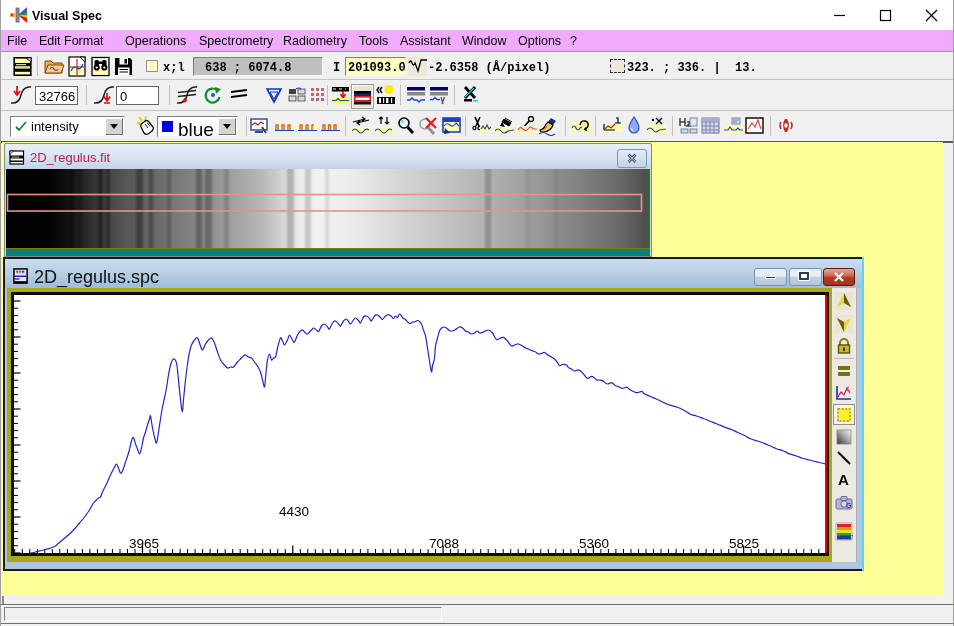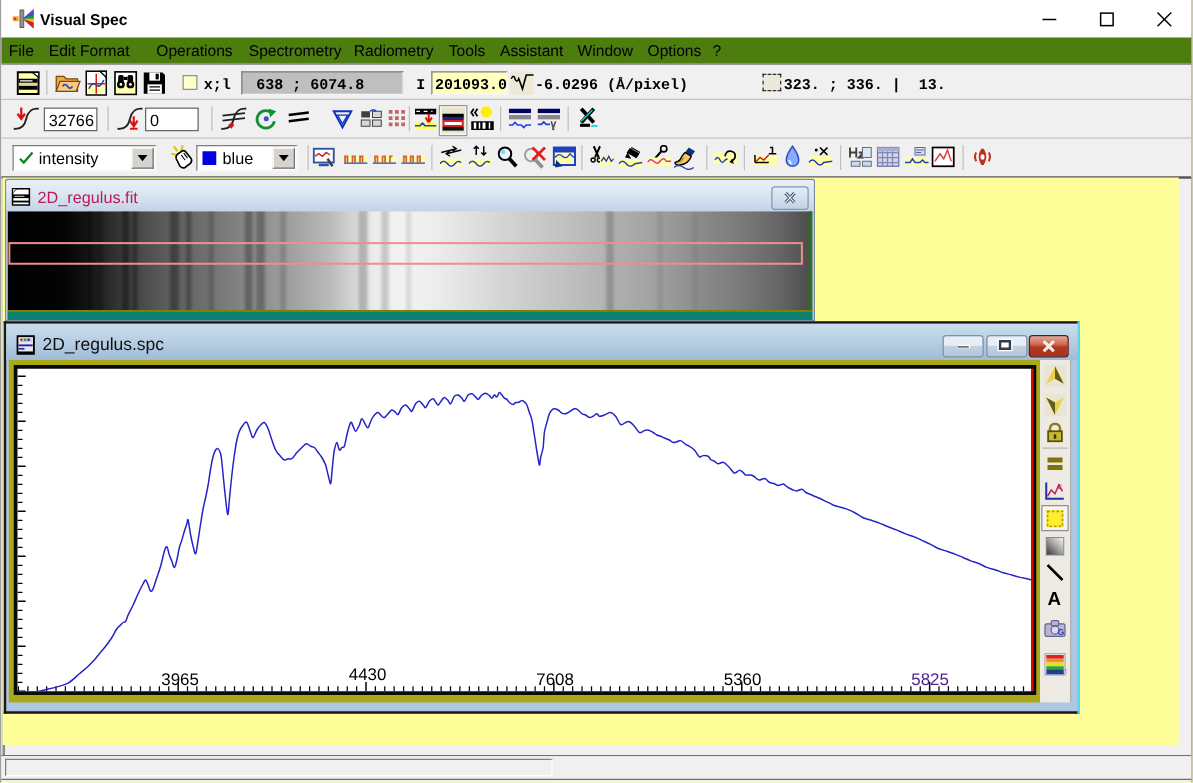--- a/index.html
+++ b/index.html
@@ -24,21 +24,21 @@
   <rect x="6" y="2" width="3" height="14" fill="#909090" stroke="#606060" stroke-width="0.8"></rect>
 </svg>
 <div class="abs" style="left:31px;top:9px;font-size:12.5px;color:#000;font-weight:bold;">Visual Spec</div>
 <svg class="abs" style="left:828px;top:0;" width="126" height="30" viewBox="0 0 126 30">
   <line x1="5" y1="15.5" x2="16" y2="15.5" stroke="#000" stroke-width="1.2"></line>
   <rect x="51.5" y="10.5" width="10" height="10" fill="none" stroke="#000" stroke-width="1.2"></rect>
   <line x1="97" y1="10" x2="108" y2="21" stroke="#000" stroke-width="1.2"></line>
   <line x1="108" y1="10" x2="97" y2="21" stroke="#000" stroke-width="1.2"></line>
 </svg>
 
-<div class="abs" style="left:0;top:30px;width:954px;height:21px;background:#4d7c0f;font-size:12.5px;color:#000;">
+<div class="abs" style="left:0;top:30px;width:954px;height:21px;background:#f0abfc;font-size:12.5px;color:#000;">
   <span class="abs" style="left:6px;top:4px;">File</span>
   <span class="abs" style="left:38px;top:4px;">Edit</span>
   <span class="abs" style="left:63px;top:4px;">Format</span>
   <span class="abs" style="left:124px;top:4px;">Operations</span>
   <span class="abs" style="left:198px;top:4px;">Spectrometry</span>
   <span class="abs" style="left:282px;top:4px;">Radiometry</span>
   <span class="abs" style="left:358px;top:4px;">Tools</span>
   <span class="abs" style="left:399px;top:4px;">Assistant</span>
   <span class="abs" style="left:461px;top:4px;">Window</span>
   <span class="abs" style="left:517px;top:4px;">Options</span>
@@ -108,21 +108,21 @@
 
   <div class="abs" style="left:344px;top:57px;width:61px;height:19px;background:#ffffc0;
        border-top:1.5px solid #7d7d7d;border-left:1.5px solid #7d7d7d;
        border-bottom:1.5px solid #f5f5f5;border-right:1.5px solid #f5f5f5;"></div>
   <div class="abs mono" style="left:347px;top:61px;font-size:12px;">201093.0</div>
 
   <svg class="abs" style="left:407px;top:57px;" width="19" height="19" viewBox="0 0 19 19">
     <rect x="0" y="0" width="19" height="19" fill="#ece9d8"></rect>
     <path d="M1 6 q2 -4 3 0 q1.5 4 3 0 l3 8 l3 -11 l6 0" fill="none" stroke="#000" stroke-width="1.3"></path>
   </svg>
-  <div class="abs mono" style="left:427px;top:61px;font-size:12px;">-6.0296 (Å/pixel)</div>
+  <div class="abs mono" style="left:427px;top:61px;font-size:12px;">-2.6358 (Å/pixel)</div>
 
   <div class="abs" style="left:609px;top:59px;width:15px;height:14px;background:#ece9d8;border:1px dashed #303030;"></div>
   <div class="abs mono" style="left:626px;top:61px;font-size:12px;">323.&nbsp;;&nbsp;336.&nbsp;|&nbsp;&nbsp;13.</div>
 </div>
 <div id="row2">
 
   <svg class="abs" style="left:9px;top:84px;" width="22" height="22" viewBox="0 0 22 22">
     <path d="M1 19 q8 1 10 -8 q2 -9 10 -8" fill="none" stroke="#202020" stroke-width="1.5"></path>
     <path d="M7 2 l0 8 M4 7 L7 11 L10 7" fill="none" stroke="#e01010" stroke-width="1.8"></path>
   </svg>
@@ -254,21 +254,21 @@
   <svg class="abs" style="left:135px;top:116px;" width="19" height="20" viewBox="0 0 19 20">
     <path d="M3 1 l3 4 M10 0 l-1 5 M1 7 l5 1" stroke="#e0c818" stroke-width="1.8" fill="none"></path>
     <path d="M8 6 q3 -3 5 0 l4 5 q1 2 -1 4 l-4 3 q-2 1 -4 -1 l-3 -6 q-1 -3 3 -5z" fill="#fff" stroke="#000" stroke-width="1.3"></path>
     <path d="M9 8 l3 4 M11 6.5 l3 4" stroke="#000" stroke-width="0.9" fill="none"></path>
   </svg>
 
   <div class="abs" style="left:156px;top:116px;width:81px;height:21px;background:#fff;
        border-top:1.5px solid #7d7d7d;border-left:1.5px solid #7d7d7d;
        border-bottom:1.5px solid #f5f5f5;border-right:1.5px solid #f5f5f5;"></div>
   <div class="abs" style="left:161px;top:121px;width:11px;height:11px;background:#0000e0;"></div>
-  <div class="abs" style="left:177px;top:119px;font-size:13px;">blue</div>
+  <div class="abs" style="left:177px;top:119px;font-size:19px;">blue</div>
   <div class="abs" style="left:217px;top:118px;width:18px;height:17px;background:#d6d3ce;
        border-top:1px solid #fff;border-left:1px solid #fff;
        border-bottom:1px solid #707070;border-right:1px solid #707070;"></div>
   <svg class="abs" style="left:222px;top:124px;" width="9" height="6" viewBox="0 0 9 6">
       <polygon points="0,0 8,0 4,5" fill="#000"></polygon>
     </svg>
   <div class="abs" style="left:245px;top:116px;width:1px;height:20px;background:#c0c0c0;"></div>
 
   <svg class="abs" style="left:249px;top:117px;" width="18" height="19" viewBox="0 0 18 19">
     <rect x="1" y="2" width="16" height="11" fill="#fff" stroke="#3050a0" stroke-width="1.5"></rect>
@@ -517,21 +517,21 @@
   <svg class="abs" style="left:12px;top:268px;" width="16" height="16" viewBox="0 0 17 17">
     <rect x="1" y="1" width="14" height="15" fill="#e8e8e8" stroke="#000" stroke-width="1.6"></rect>
     <rect x="3" y="2.5" width="10" height="3.5" fill="#c8c8c8"></rect>
     <circle cx="4.5" cy="4" r="1.1" fill="#e02020"></circle>
       <circle cx="7.5" cy="4" r="1.1" fill="#20a020"></circle>
       <circle cx="10.5" cy="4" r="1.1" fill="#2020e0"></circle>
     <rect x="2" y="8" width="12" height="1.6" fill="#2020c0"></rect>
     <rect x="2" y="11" width="5" height="1.4" fill="#2020c0"></rect>
     <rect x="1" y="14" width="14" height="2" fill="#000"></rect>
   </svg>
-  <div class="abs" style="left:33px;top:267px;font-size:14px;color:#101010;">2D_regulus.spc</div>
+  <div class="abs" style="left:33px;top:267px;font-size:18px;color:#101010;">2D_regulus.spc</div>
 
   <div class="abs" style="left:753px;top:268px;width:33px;height:18px;border-radius:3px;border:1px solid #7e93a8;
        background:linear-gradient(#e8eef6 45%,#c2d2e2 50%,#b2c6da);"></div>
   <div class="abs" style="left:764px;top:276px;width:11px;height:3px;background:#2e3c4c;border:1px solid #fff;"></div>
   <div class="abs" style="left:788px;top:268px;width:33px;height:18px;border-radius:3px;border:1px solid #7e93a8;
        background:linear-gradient(#e8eef6 45%,#c2d2e2 50%,#b2c6da);"></div>
   <div class="abs" style="left:798px;top:272px;width:10px;height:8px;border:2px solid #2e3c4c;outline:1px solid #fff;background:#fff;"></div>
   <div class="abs" style="left:822px;top:268px;width:32px;height:18px;border-radius:3px;border:1px solid #5e1810;
        background:linear-gradient(#e0a090 5%,#cf6a50 40%,#b03820 55%,#a83418);"></div>
   <svg class="abs" style="left:829px;top:271px;" width="18" height="12" viewBox="0 0 18 12">
@@ -689,24 +689,24 @@
 <line x1="0" y1="42.0" x2="6.5" y2="42.0" stroke="#000" stroke-width="1.2"></line>
 <line x1="0" y1="34.8" x2="4" y2="34.8" stroke="#000" stroke-width="1"></line>
 <line x1="0" y1="27.6" x2="4" y2="27.6" stroke="#000" stroke-width="1"></line>
 <line x1="0" y1="20.4" x2="4" y2="20.4" stroke="#000" stroke-width="1"></line>
 <line x1="0" y1="13.2" x2="4" y2="13.2" stroke="#000" stroke-width="1"></line>
 <line x1="0" y1="6.0" x2="6.5" y2="6.0" stroke="#000" stroke-width="1.2"></line>
     <path d="M1.5 261.0 C3.3 260.7 9.2 259.7 12.5 259.0 C15.8 258.3 18.3 257.8 21.5 257.0 C24.7 256.2 28.3 255.4 31.5 254.5 C34.7 253.6 37.5 253.2 40.5 251.5 C43.5 249.8 47.0 246.1 49.5 244.0 C52.0 241.9 53.7 240.7 55.5 239.0 C57.3 237.3 58.8 235.8 60.5 234.0 C62.2 232.2 63.8 230.0 65.5 228.0 C67.2 226.0 68.8 224.2 70.5 222.0 C72.2 219.8 74.0 217.3 75.5 215.0 C77.0 212.7 78.3 209.7 79.5 208.0 C80.7 206.3 81.7 205.8 82.5 205.0 C83.3 204.2 83.8 203.5 84.5 203.0 C85.2 202.5 85.8 203.0 86.5 202.0 C87.2 201.0 87.5 199.2 88.5 197.0 C89.5 194.8 91.2 191.8 92.5 189.0 C93.8 186.2 95.2 182.8 96.5 180.0 C97.8 177.2 99.5 173.8 100.5 172.0 C101.5 170.2 101.8 168.8 102.5 169.0 C103.2 169.2 103.8 171.5 104.5 173.0 C105.2 174.5 105.8 177.5 106.5 178.0 C107.2 178.5 107.7 177.8 108.5 176.0 C109.3 174.2 110.5 170.0 111.5 167.0 C112.5 164.0 113.5 161.5 114.5 158.0 C115.5 154.5 116.7 148.6 117.5 146.0 C118.3 143.4 118.8 142.0 119.5 142.5 C120.2 143.0 120.8 147.1 121.5 149.0 C122.2 150.9 122.8 152.3 123.5 154.0 C124.2 155.7 124.8 159.2 125.5 159.0 C126.2 158.8 126.8 155.7 127.5 153.0 C128.2 150.3 128.8 145.7 129.5 143.0 C130.2 140.3 130.8 139.2 131.5 137.0 C132.2 134.8 132.8 132.2 133.5 130.0 C134.2 127.8 135.0 125.5 135.5 124.0 C136.0 122.5 136.0 119.5 136.5 121.0 C137.0 122.5 137.8 129.5 138.5 133.0 C139.2 136.5 139.8 139.5 140.5 142.0 C141.2 144.5 141.8 148.8 142.5 148.0 C143.2 147.2 143.8 141.0 144.5 137.0 C145.2 133.0 145.8 128.2 146.5 124.0 C147.2 119.8 147.8 115.5 148.5 112.0 C149.2 108.5 149.8 106.2 150.5 103.0 C151.2 99.8 151.8 96.8 152.5 93.0 C153.2 89.2 153.8 83.8 154.5 80.0 C155.2 76.2 155.8 72.5 156.5 70.0 C157.2 67.5 157.8 66.0 158.5 65.0 C159.2 64.0 159.8 63.5 160.5 64.0 C161.2 64.5 162.0 66.2 162.5 68.0 C163.0 69.8 163.0 70.5 163.5 75.0 C164.0 79.5 164.8 88.7 165.5 95.0 C166.2 101.3 167.0 109.5 167.5 113.0 C168.0 116.5 168.2 117.3 168.5 116.0 C168.8 114.7 169.0 110.2 169.5 105.0 C170.0 99.8 170.8 91.0 171.5 85.0 C172.2 79.0 172.8 73.7 173.5 69.0 C174.2 64.3 174.8 60.2 175.5 57.0 C176.2 53.8 176.7 52.0 177.5 50.0 C178.3 48.0 179.5 46.2 180.5 45.0 C181.5 43.8 182.5 42.0 183.5 43.0 C184.5 44.0 185.7 49.0 186.5 51.0 C187.3 53.0 187.7 55.3 188.5 55.0 C189.3 54.7 190.5 50.7 191.5 49.0 C192.5 47.3 193.5 46.0 194.5 45.0 C195.5 44.0 196.5 42.5 197.5 43.0 C198.5 43.5 199.5 45.7 200.5 48.0 C201.5 50.3 202.5 54.2 203.5 57.0 C204.5 59.8 205.5 63.0 206.5 65.0 C207.5 67.0 208.3 67.7 209.5 69.0 C210.7 70.3 212.3 72.5 213.5 73.0 C214.7 73.5 215.5 72.2 216.5 72.0 C217.5 71.8 218.3 72.8 219.5 72.0 C220.7 71.2 222.3 68.3 223.5 67.0 C224.7 65.7 225.5 65.0 226.5 64.0 C227.5 63.0 228.7 61.7 229.5 61.0 C230.3 60.3 230.7 59.8 231.5 60.0 C232.3 60.2 233.5 61.5 234.5 62.0 C235.5 62.5 236.5 62.2 237.5 63.0 C238.5 63.8 239.5 65.7 240.5 67.0 C241.5 68.3 242.5 69.3 243.5 71.0 C244.5 72.7 245.7 74.7 246.5 77.0 C247.3 79.3 247.8 82.5 248.5 85.0 C249.2 87.5 250.0 92.3 250.5 92.0 C251.0 91.7 251.2 86.2 251.5 83.0 C251.8 79.8 252.2 76.0 252.5 73.0 C252.8 70.0 253.0 67.3 253.5 65.0 C254.0 62.7 254.8 59.0 255.5 59.0 C256.2 59.0 256.8 64.3 257.5 65.0 C258.2 65.7 258.8 63.5 259.5 63.0 C260.2 62.5 260.8 63.7 261.5 62.0 C262.2 60.3 262.7 56.2 263.5 53.0 C264.3 49.8 265.7 44.2 266.5 43.0 C267.3 41.8 267.8 44.8 268.5 46.0 C269.2 47.2 269.7 50.2 270.5 50.0 C271.3 49.8 272.7 46.7 273.5 45.0 C274.3 43.3 274.7 40.0 275.5 40.0 C276.3 40.0 277.7 43.8 278.5 45.0 C279.3 46.2 279.7 47.8 280.5 47.0 C281.3 46.2 282.5 41.8 283.5 40.0 C284.5 38.2 285.7 36.8 286.5 36.0 C287.3 35.2 287.7 34.7 288.5 35.0 C289.3 35.3 290.7 37.3 291.5 38.0 C292.3 38.7 292.7 39.3 293.5 39.0 C294.3 38.7 295.5 37.0 296.5 36.0 C297.5 35.0 298.5 33.2 299.5 33.0 C300.5 32.8 301.7 34.4 302.5 35.0 C303.3 35.6 303.7 37.2 304.5 36.5 C305.3 35.8 306.5 32.2 307.5 31.0 C308.5 29.8 309.5 28.8 310.5 29.0 C311.5 29.2 312.7 31.2 313.5 32.0 C314.3 32.8 314.7 34.7 315.5 34.0 C316.3 33.3 317.5 29.3 318.5 28.0 C319.5 26.7 320.5 25.8 321.5 26.0 C322.5 26.2 323.7 28.2 324.5 29.0 C325.3 29.8 325.7 31.5 326.5 31.0 C327.3 30.5 328.5 27.2 329.5 26.0 C330.5 24.8 331.7 23.9 332.5 24.0 C333.3 24.1 333.8 25.7 334.5 26.5 C335.2 27.3 335.7 29.2 336.5 29.0 C337.3 28.8 338.7 26.0 339.5 25.0 C340.3 24.0 340.7 22.9 341.5 23.0 C342.3 23.1 343.7 24.7 344.5 25.5 C345.3 26.3 345.7 28.6 346.5 28.0 C347.3 27.4 348.5 23.2 349.5 22.0 C350.5 20.8 351.5 20.8 352.5 21.0 C353.5 21.2 354.7 22.7 355.5 23.5 C356.3 24.3 356.7 26.4 357.5 26.0 C358.3 25.6 359.5 22.0 360.5 21.0 C361.5 20.0 362.5 19.8 363.5 20.0 C364.5 20.2 365.7 21.8 366.5 22.5 C367.3 23.2 367.7 24.8 368.5 24.5 C369.3 24.2 370.5 21.8 371.5 21.0 C372.5 20.2 373.5 19.5 374.5 19.6 C375.5 19.7 376.7 20.9 377.5 21.5 C378.3 22.1 378.8 23.6 379.5 23.5 C380.2 23.4 380.8 21.2 381.5 21.0 C382.2 20.8 382.8 22.8 383.5 22.5 C384.2 22.2 384.8 19.2 385.5 19.0 C386.2 18.8 386.8 20.2 387.5 21.0 C388.2 21.8 388.8 22.9 389.5 23.5 C390.2 24.1 390.8 23.9 391.5 24.5 C392.2 25.1 392.7 26.3 393.5 27.0 C394.3 27.7 395.7 28.5 396.5 28.5 C397.3 28.5 397.8 27.2 398.5 27.0 C399.2 26.8 399.7 27.2 400.5 27.0 C401.3 26.8 402.7 25.6 403.5 25.5 C404.3 25.4 404.8 25.9 405.5 26.5 C406.2 27.1 406.8 27.6 407.5 29.0 C408.2 30.4 408.8 33.0 409.5 35.0 C410.2 37.0 410.8 38.0 411.5 41.0 C412.2 44.0 412.8 48.8 413.5 53.0 C414.2 57.2 414.8 62.0 415.5 66.0 C416.2 70.0 417.0 76.2 417.5 77.0 C418.0 77.8 418.0 73.3 418.5 71.0 C419.0 68.7 420.0 66.3 420.5 63.0 C421.0 59.7 421.0 54.3 421.5 51.0 C422.0 47.7 422.8 45.5 423.5 43.0 C424.2 40.5 424.8 37.7 425.5 36.0 C426.2 34.3 426.8 33.7 427.5 33.0 C428.2 32.3 428.7 32.0 429.5 32.0 C430.3 32.0 431.5 32.4 432.5 33.0 C433.5 33.6 434.5 35.0 435.5 35.5 C436.5 36.0 437.5 36.2 438.5 36.0 C439.5 35.8 440.3 35.2 441.5 34.5 C442.7 33.8 444.3 32.2 445.5 32.0 C446.7 31.8 447.5 32.3 448.5 33.0 C449.5 33.7 450.5 35.3 451.5 36.0 C452.5 36.7 453.5 36.5 454.5 37.0 C455.5 37.5 456.5 38.8 457.5 39.0 C458.5 39.2 459.5 38.5 460.5 38.0 C461.5 37.5 462.7 36.0 463.5 36.0 C464.3 36.0 464.5 37.8 465.5 38.0 C466.5 38.2 468.0 37.5 469.5 37.0 C471.0 36.5 473.0 34.8 474.5 35.0 C476.0 35.2 477.2 36.4 478.5 38.0 C479.8 39.6 481.2 43.8 482.5 44.6 C483.8 45.4 485.3 43.4 486.5 43.0 C487.7 42.6 488.3 41.9 489.5 42.4 C490.7 42.9 492.2 44.6 493.5 46.0 C494.8 47.4 496.2 50.4 497.5 51.0 C498.8 51.6 500.3 49.8 501.5 49.5 C502.7 49.2 503.3 48.8 504.5 49.0 C505.7 49.2 507.3 50.3 508.5 51.0 C509.7 51.7 510.5 52.5 511.5 53.0 C512.5 53.5 513.5 53.6 514.5 54.0 C515.5 54.4 516.3 54.9 517.5 55.4 C518.7 55.9 520.3 56.4 521.5 57.0 C522.7 57.6 523.5 58.8 524.5 59.0 C525.5 59.2 526.5 58.8 527.5 58.5 C528.5 58.2 529.3 57.2 530.5 57.5 C531.7 57.8 533.3 59.8 534.5 60.5 C535.7 61.2 536.3 61.2 537.5 62.0 C538.7 62.8 540.2 63.6 541.5 65.0 C542.8 66.4 544.3 69.8 545.5 70.5 C546.7 71.2 547.3 69.6 548.5 69.5 C549.7 69.4 551.5 69.5 552.5 70.0 C553.5 70.5 553.7 71.9 554.5 72.6 C555.3 73.3 556.5 73.4 557.5 74.0 C558.5 74.6 559.3 75.9 560.5 76.0 C561.7 76.1 563.3 74.6 564.5 74.8 C565.7 75.0 566.7 76.3 567.5 77.0 C568.3 77.7 568.5 77.9 569.5 79.0 C570.5 80.1 572.2 83.0 573.5 83.4 C574.8 83.8 576.3 81.4 577.5 81.3 C578.7 81.2 579.7 82.4 580.5 83.0 C581.3 83.6 581.7 84.7 582.5 85.0 C583.3 85.3 584.5 84.9 585.5 85.0 C586.5 85.1 587.5 85.1 588.5 85.6 C589.5 86.1 590.7 87.4 591.5 88.0 C592.3 88.6 592.5 89.0 593.5 89.0 C594.5 89.0 596.5 87.7 597.5 87.7 C598.5 87.7 598.8 88.5 599.5 89.0 C600.2 89.5 600.5 90.3 601.5 90.8 C602.5 91.3 604.3 91.6 605.5 92.0 C606.7 92.4 607.3 93.4 608.5 93.4 C609.7 93.4 611.5 92.1 612.5 92.1 C613.5 92.1 613.8 93.0 614.5 93.5 C615.2 94.0 615.5 94.4 616.5 95.0 C617.5 95.6 619.3 96.5 620.5 97.0 C621.7 97.5 622.3 97.8 623.5 97.7 C624.7 97.6 626.5 96.3 627.5 96.4 C628.5 96.4 628.8 97.5 629.5 98.0 C630.2 98.5 630.5 98.9 631.5 99.4 C632.5 99.9 634.5 100.6 635.5 101.0 C636.5 101.4 636.3 101.5 637.5 102.0 C638.7 102.5 640.8 103.2 642.5 104.0 C644.2 104.8 645.8 105.7 647.5 106.5 C649.2 107.3 650.8 108.3 652.5 109.0 C654.2 109.7 655.7 110.0 657.5 110.5 C659.3 111.0 661.5 111.6 663.5 112.3 C665.5 113.1 667.3 113.9 669.5 115.0 C671.7 116.1 674.3 118.2 676.5 119.2 C678.7 120.2 680.3 120.3 682.5 121.0 C684.7 121.7 687.3 122.7 689.5 123.5 C691.7 124.3 693.3 125.1 695.5 126.0 C697.7 126.9 700.0 127.7 702.5 128.7 C705.0 129.7 708.0 131.1 710.5 132.1 C713.0 133.1 715.3 133.6 717.5 134.5 C719.7 135.4 721.3 136.3 723.5 137.3 C725.7 138.3 728.3 139.4 730.5 140.5 C732.7 141.6 734.3 142.9 736.5 143.8 C738.7 144.7 741.3 145.3 743.5 146.0 C745.7 146.7 747.3 147.3 749.5 148.1 C751.7 148.9 754.3 150.1 756.5 151.0 C758.7 151.9 760.3 152.9 762.5 153.7 C764.7 154.5 767.3 155.1 769.5 156.0 C771.7 156.9 773.3 158.1 775.5 158.9 C777.7 159.7 780.3 160.3 782.5 161.0 C784.7 161.7 786.3 162.5 788.5 163.2 C790.7 163.9 793.3 164.4 795.5 165.0 C797.7 165.6 799.5 166.2 801.5 166.7 C803.5 167.2 805.8 167.6 807.5 168.0 C809.2 168.4 810.8 168.8 811.5 169.0" fill="none" stroke="#2424c8" stroke-width="1.2"></path>
   </svg>
   <div class="abs" style="left:0;top:0;width:0;height:0;"></div>
   <div class="abs" style="left:128px;top:536px;font-size:13.5px;color:#000;">3965</div>
-  <div class="abs" style="left:278px;top:532px;font-size:13.5px;color:#000;">4430</div>
-  <div class="abs" style="left:428px;top:536px;font-size:13.5px;color:#000;">7608</div>
+  <div class="abs" style="left:278px;top:504px;font-size:13.5px;color:#000;">4430</div>
+  <div class="abs" style="left:428px;top:536px;font-size:13.5px;color:#000;">7088</div>
   <div class="abs" style="left:578px;top:536px;font-size:13.5px;color:#000;">5360</div>
-  <div class="abs" style="left:728px;top:536px;font-size:13.5px;color:#4c1d95;">5825</div>
+  <div class="abs" style="left:728px;top:536px;font-size:13.5px;color:#000000;">5825</div>
 
   <div class="abs" style="left:831px;top:288px;width:24px;height:274px;background:#eceae2;"></div>
   <div class="abs" style="left:855px;top:288px;width:1px;height:274px;background:#b0b0b0;"></div>
   <div id="sidetools">
 
     <svg class="abs" style="left:834px;top:292px;" width="18" height="18" viewBox="0 0 18 18">
       <rect x="0" y="0" width="18" height="18" fill="#e9e5d2"></rect>
       <polygon points="9,1 16,15 9,11 2,15" fill="#e8d048"></polygon>
       <polygon points="9,1 16,15 9,11" fill="#6a5c14"></polygon>
     </svg>

